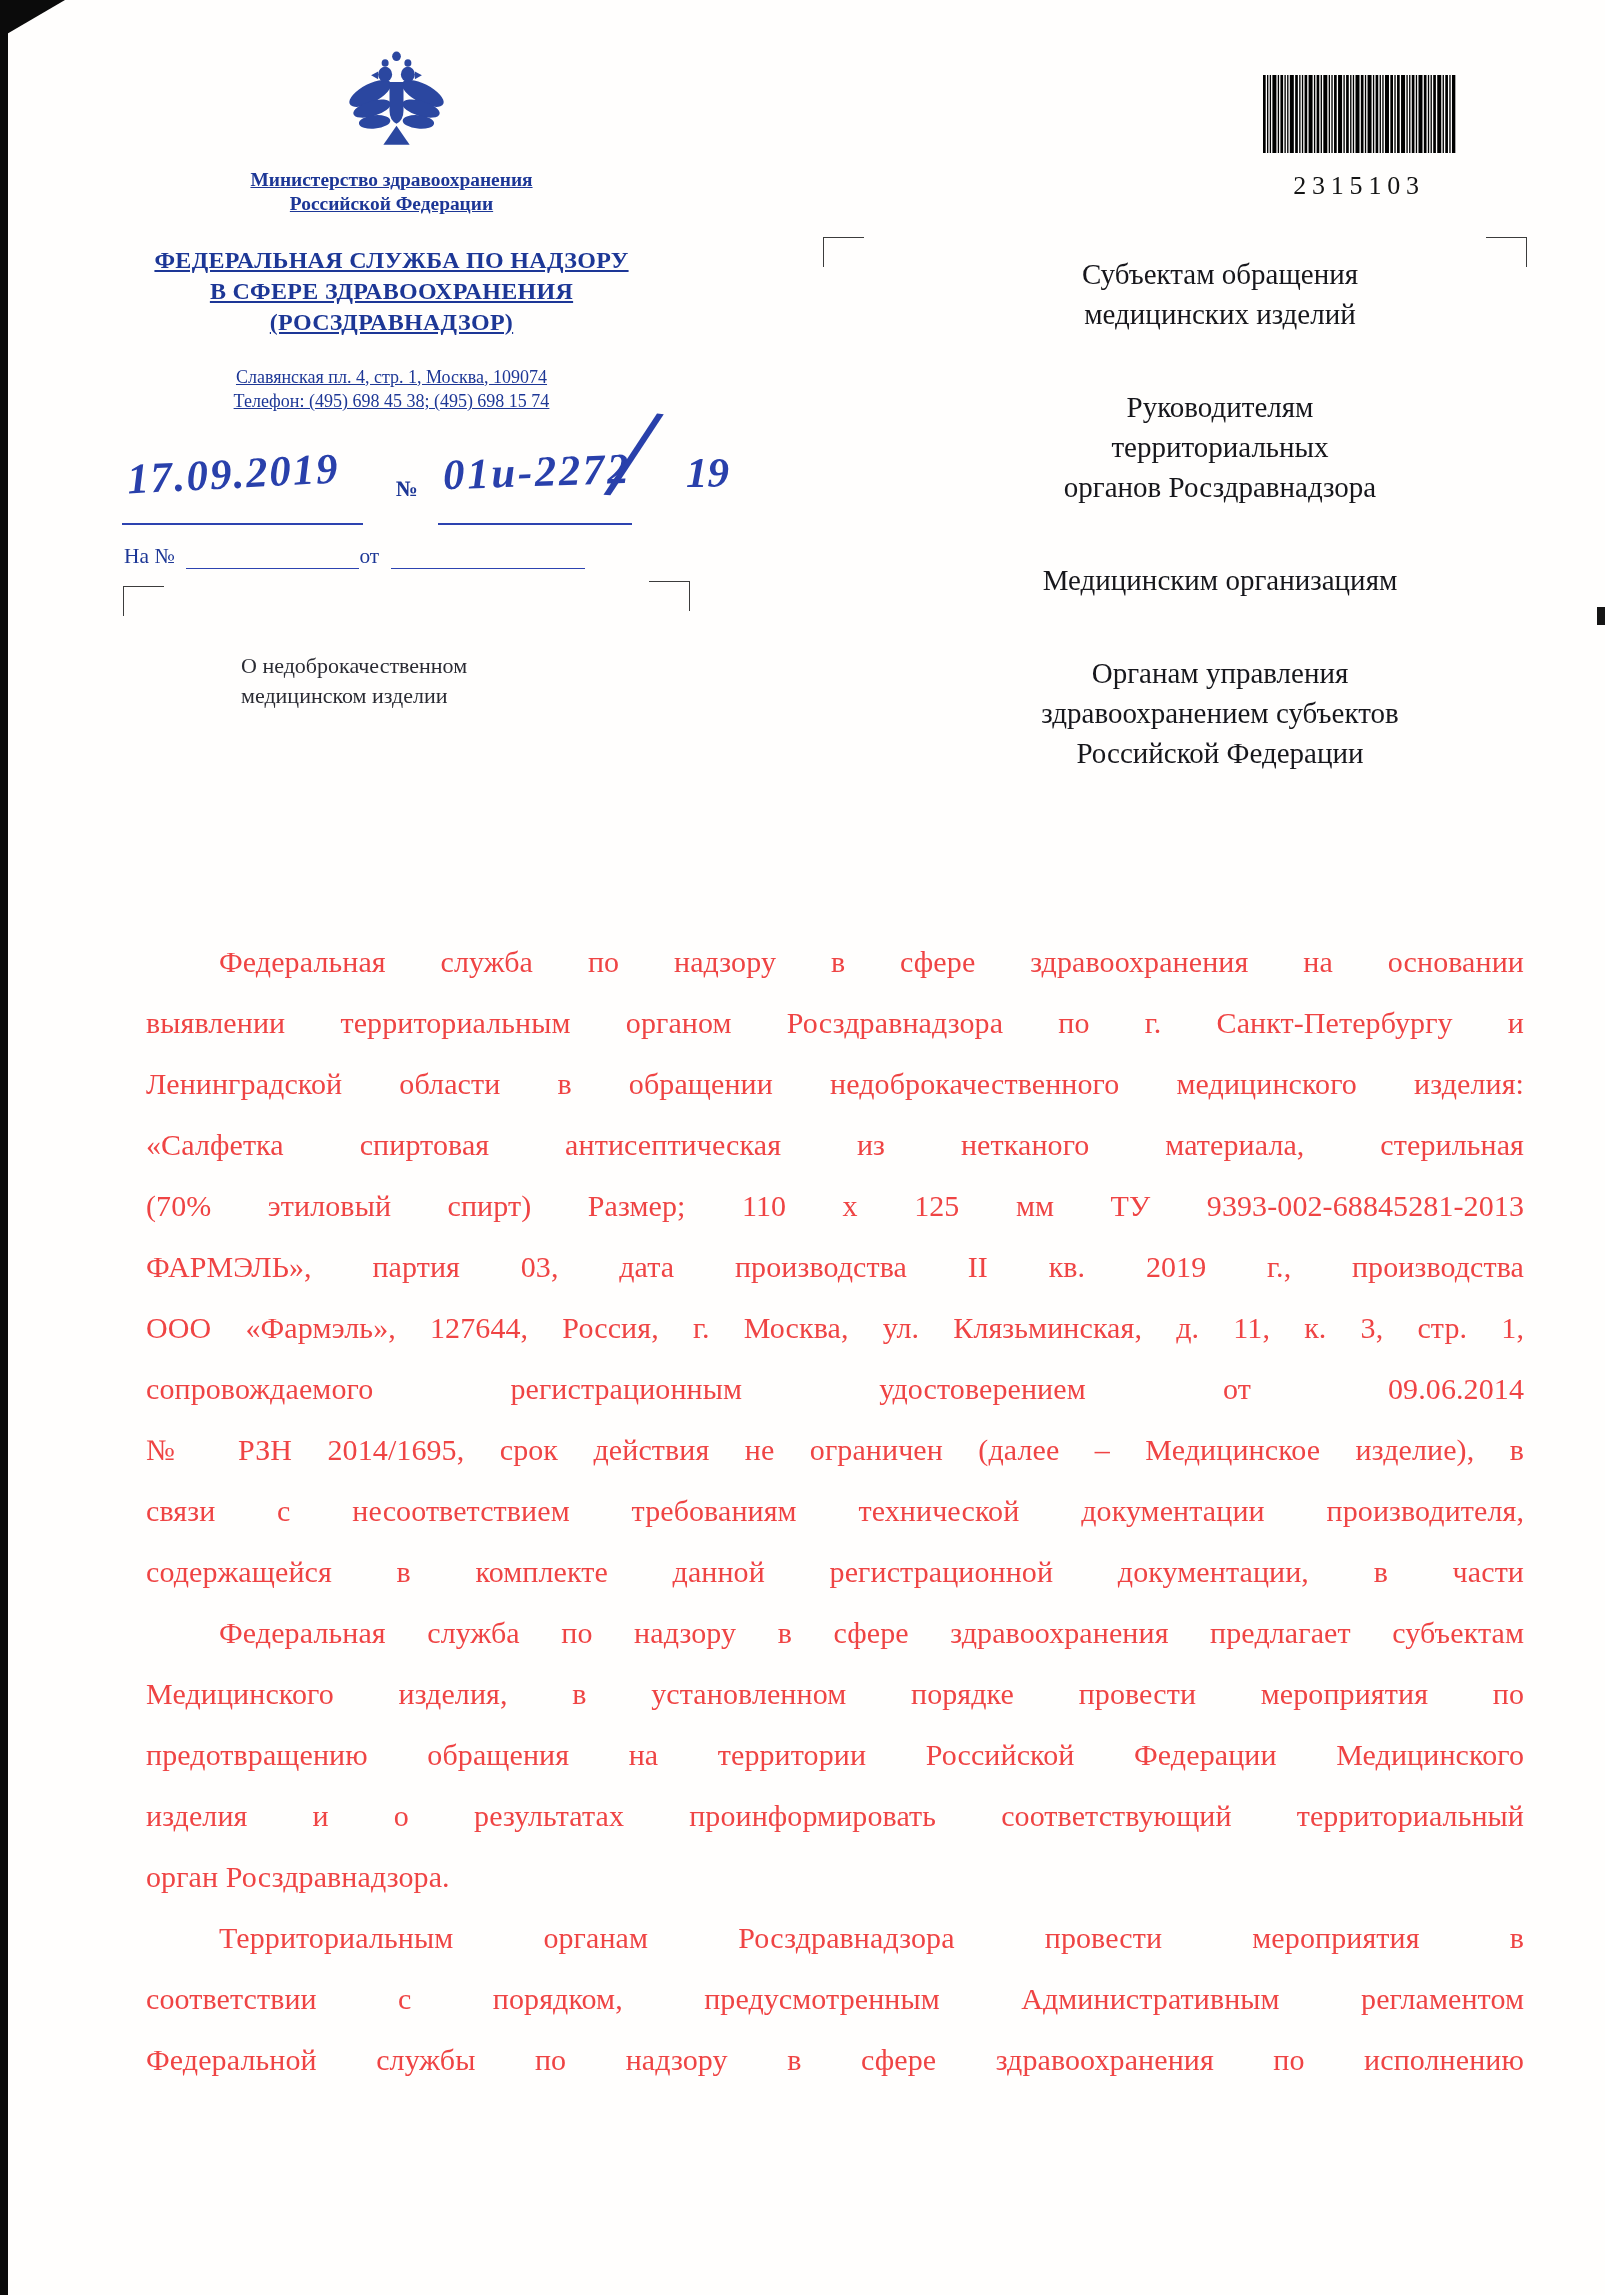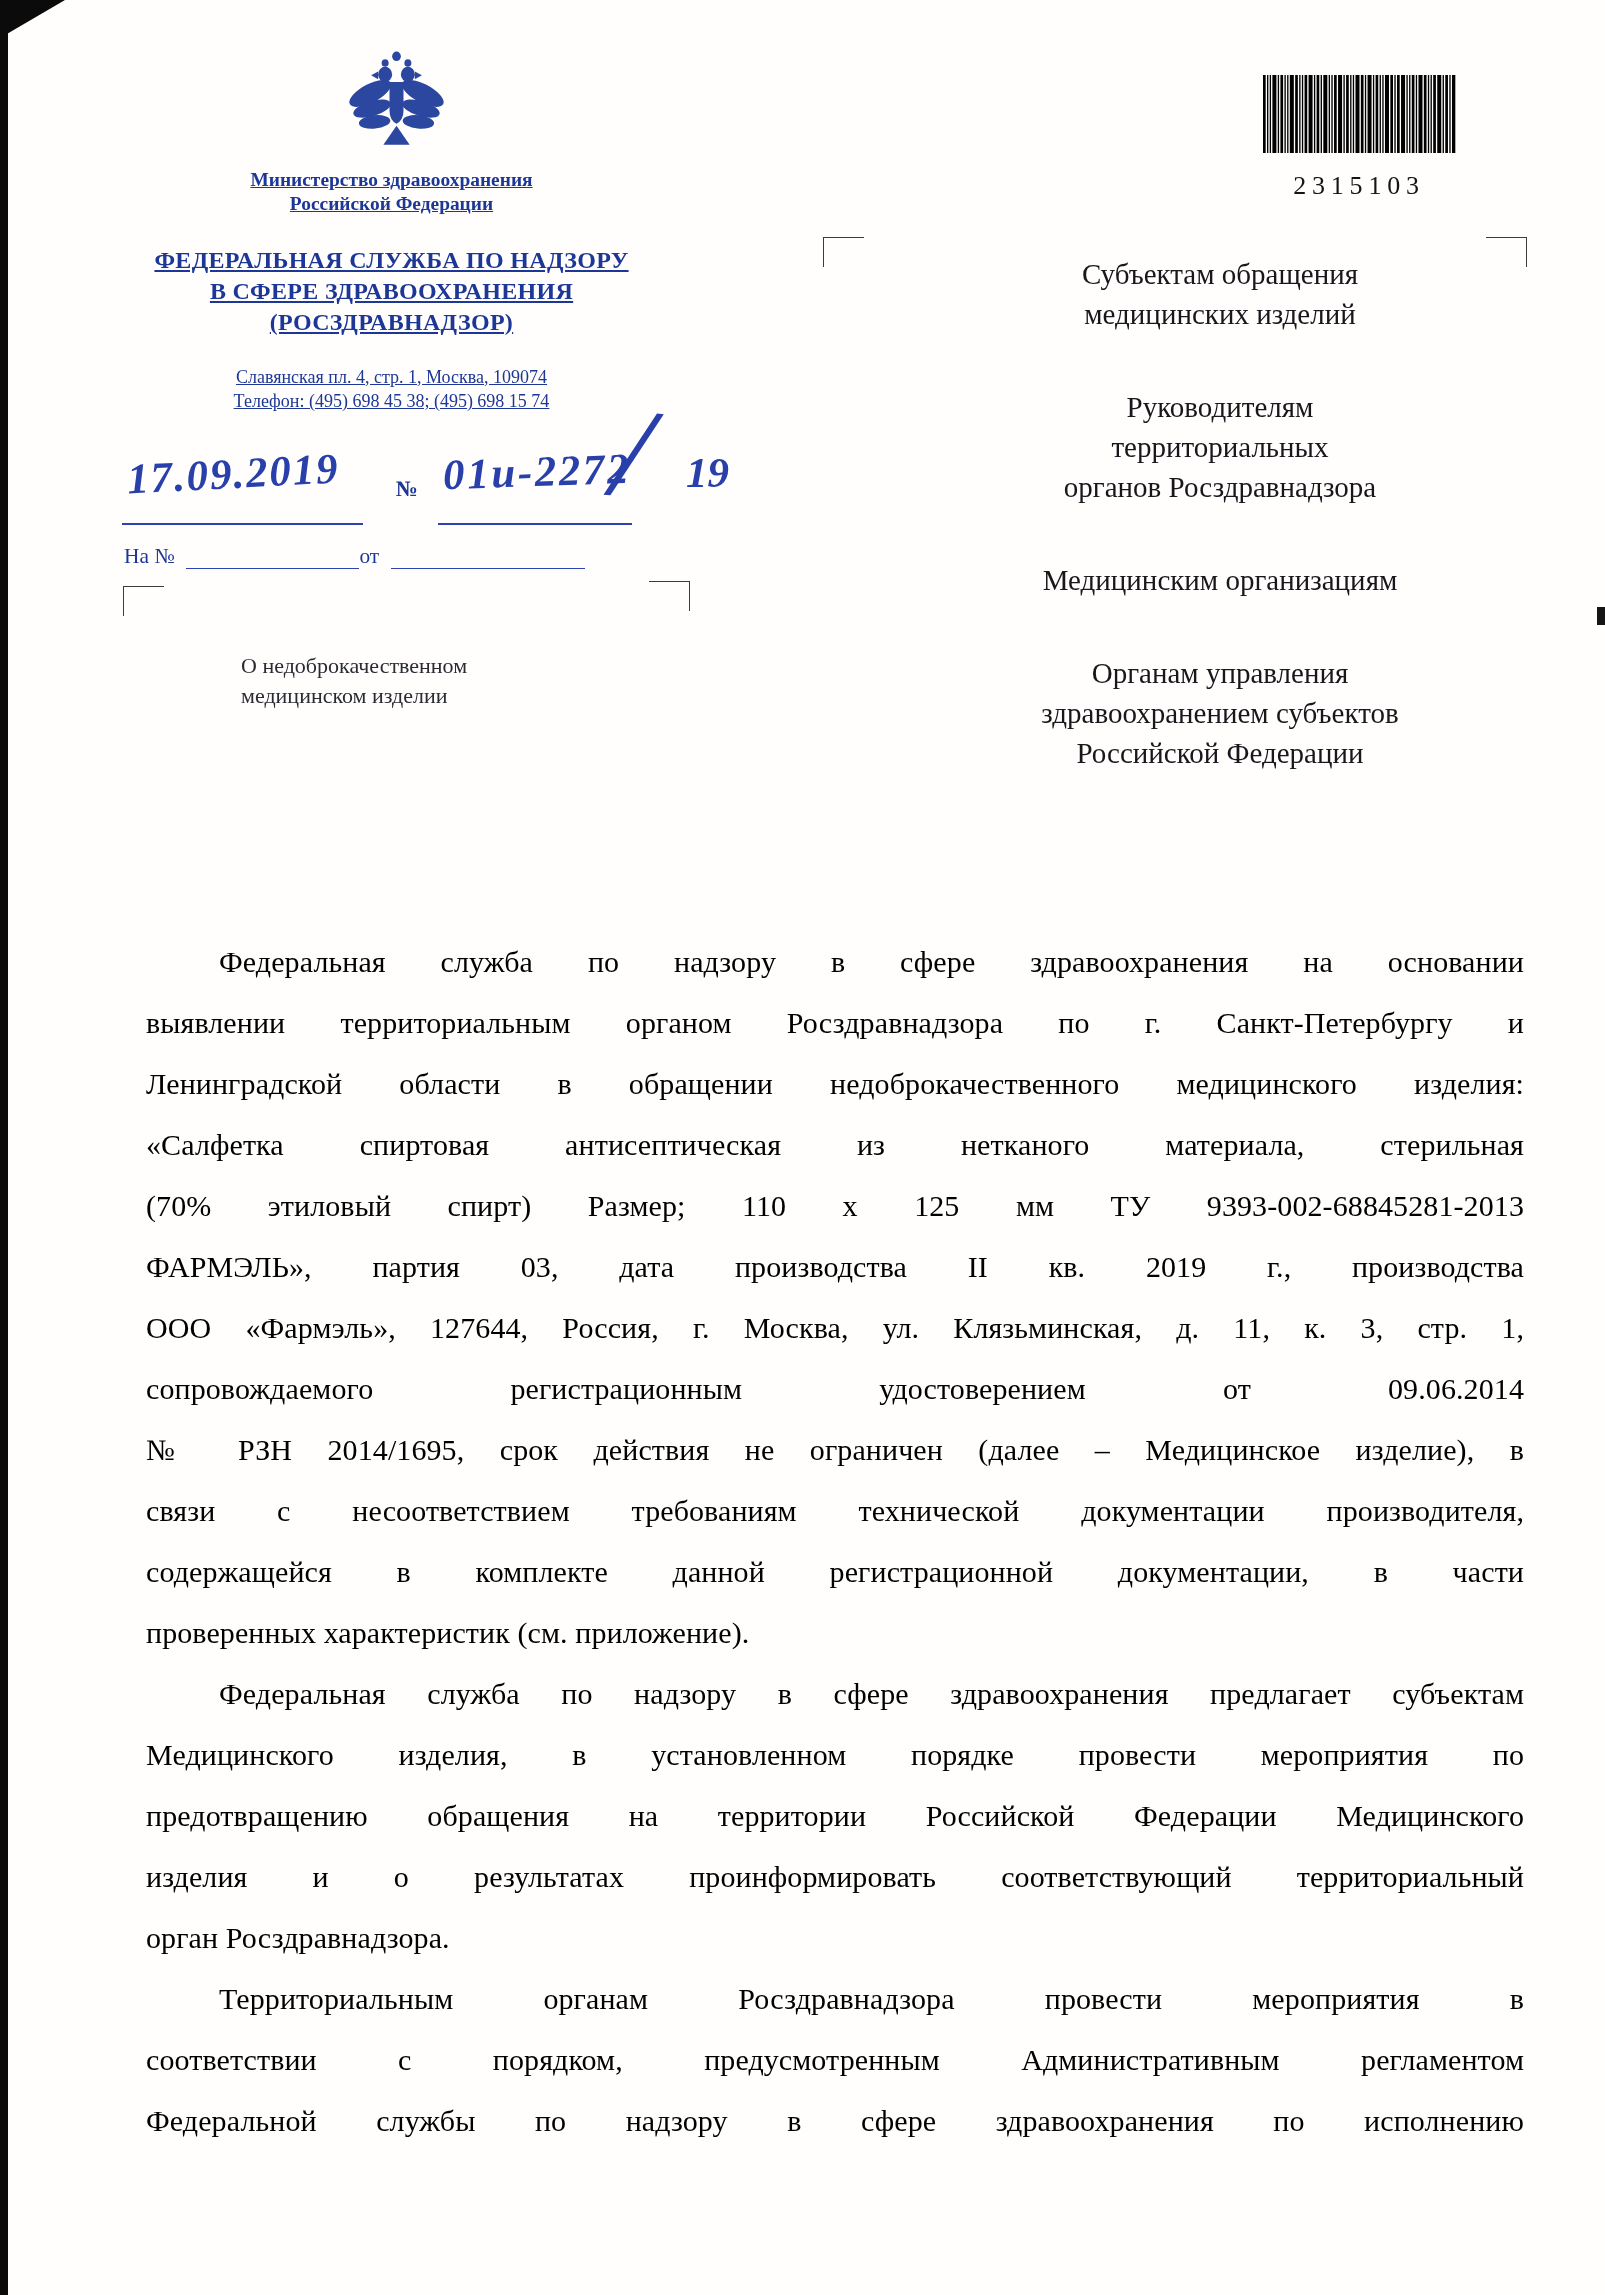--- a/index.html
+++ b/index.html
@@ -51,21 +51,21 @@
   
   .addressees{position:absolute;left:1009px;top:254px;width:422px;text-align:center;
     color:#17171c;font-size:29px;line-height:40px;}
   .addressee{margin-bottom:53px;}
 
   
   .barcode-wrap{position:absolute;left:1262px;top:75px;width:194px;text-align:center;}
   .barcode-number{font-size:26px;letter-spacing:5.8px;color:#151515;margin-top:16px;}
 
   
-  .body-text{position:absolute;left:146px;top:931px;width:1378px;font-size:30px;color:#000000;}
+  .body-text{position:absolute;left:146px;top:931px;width:1378px;font-size:30px;color:#ef4444;}
   .line{line-height:61px;text-align:justify;text-align-last:justify;letter-spacing:0.1px;}
   .line.indent{text-indent:73px;}
   .line.end{text-align-last:left;}
 </style>
 </head>
 <body>
 
 <div class="page">
 
   <div class="scan-left"></div>
@@ -219,21 +219,20 @@
       <div class="line">выявлении территориальным органом Росздравнадзора по г. Санкт-Петербургу и</div>
       <div class="line">Ленинградской области в обращении недоброкачественного медицинского изделия:</div>
       <div class="line">«Салфетка спиртовая антисептическая из нетканого материала, стерильная</div>
       <div class="line">(70% этиловый спирт) Размер; 110 х 125 мм ТУ 9393-002-68845281-2013</div>
       <div class="line">ФАРМЭЛЬ», партия 03, дата производства II кв. 2019 г., производства</div>
       <div class="line">ООО «Фармэль», 127644, Россия, г. Москва, ул. Клязьминская, д. 11, к. 3, стр. 1,</div>
       <div class="line">сопровождаемого регистрационным удостоверением от 09.06.2014</div>
       <div class="line">№ РЗН 2014/1695, срок действия не ограничен (далее – Медицинское изделие), в</div>
       <div class="line">связи с несоответствием требованиям технической документации производителя,</div>
       <div class="line">содержащейся в комплекте данной регистрационной документации, в части</div>
-      <div class="line end">проверенных характеристик (см. приложение).</div>
     </div>
     <div class="para">
       <div class="line indent">Федеральная служба по надзору в сфере здравоохранения предлагает субъектам</div>
       <div class="line">Медицинского изделия, в установленном порядке провести мероприятия по</div>
       <div class="line">предотвращению обращения на территории Российской Федерации Медицинского</div>
       <div class="line">изделия и о результатах проинформировать соответствующий территориальный</div>
       <div class="line end">орган Росздравнадзора.</div>
     </div>
     <div class="para">
       <div class="line indent">Территориальным органам Росздравнадзора провести мероприятия в</div>

